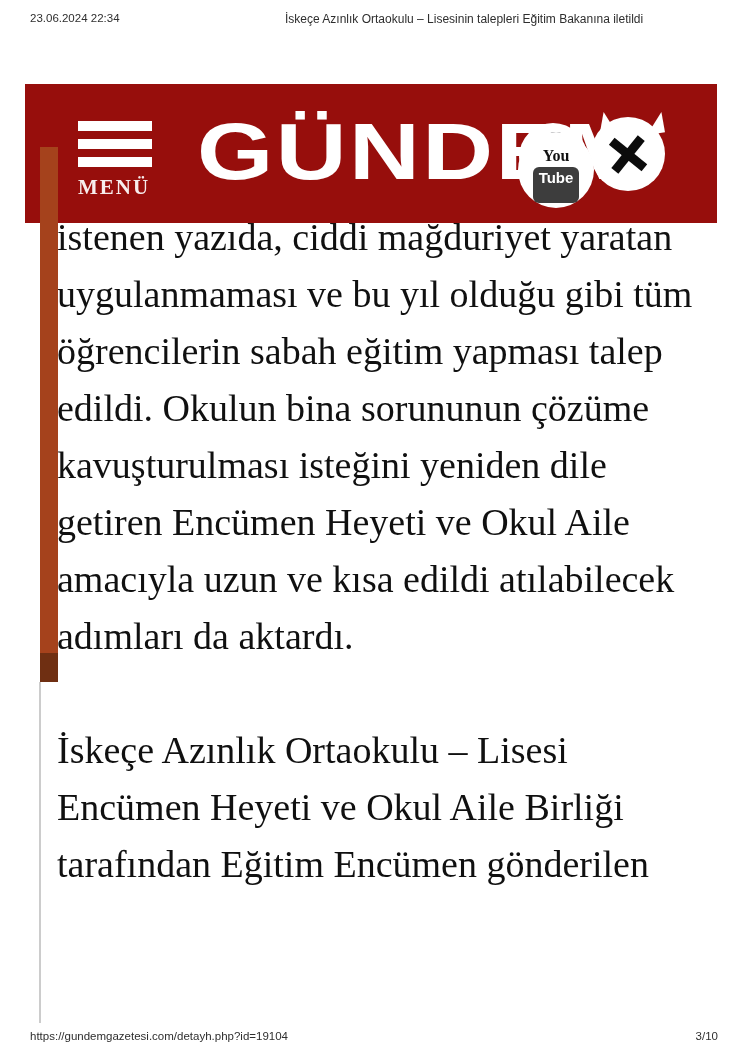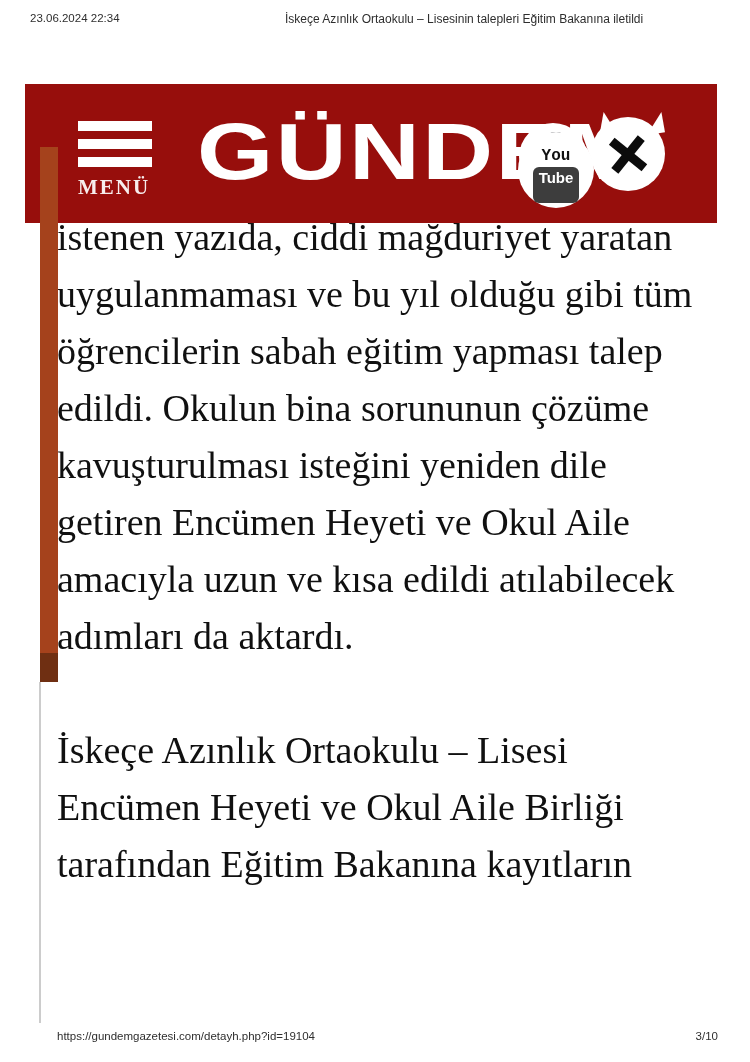--- a/index.html
+++ b/index.html
@@ -17,21 +17,21 @@
   .print-date {
     position: absolute; left: 30px; top: 12px;
     font-size: 11.5px; color: #2e2e2e; z-index: 30;
   }
   .print-title {
     position: absolute; left: 285px; top: 12px;
     font-size: 12px; color: #2e2e2e; white-space: nowrap; z-index: 30;
   }
   .print-url {
     position: absolute; left: 30px; top: 1030px;
-    font-size: 11.5px; color: #2e2e2e; z-index: 30; margin-left: 27px;
+    font-size: 11.5px; color: #2e2e2e; z-index: 30;
   }
   .print-page-num {
     position: absolute; right: 32px; top: 1030px;
     font-size: 11.5px; color: #2e2e2e; z-index: 30;
   }
 
   
   .banner {
     position: absolute; left: 25px; top: 38px;
     width: 692px; height: 139px;
@@ -96,21 +96,21 @@
   
   .yt-badge {
     position: absolute; left: 518px; top: 132px;
     width: 76px; height: 76px; border-radius: 50%;
     background: #ffffff; z-index: 20; cursor: pointer;
     text-align: center;
   }
   .yt-top {
     position: absolute; left: 0; right: 0; top: 15px;
     font-weight: bold; font-size: 16px; color: #111111;
-    font-family: Liberation Mono, monospace;
+    font-family: Liberation Serif, serif;
   }
   .yt-box {
     position: absolute; left: 15px; top: 35px;
     width: 46px; height: 36px; border-radius: 6px;
     background: #3d3d3d; color: #ffffff;
     font-weight: bold; font-size: 15px; line-height: 22px;
     font-family: "Liberation Sans", sans-serif;
   }
 
   
@@ -189,19 +189,19 @@
     <div class="line">uygulanmaması ve bu yıl olduğu gibi tüm</div>
     <div class="line">öğrencilerin sabah eğitim yapması talep</div>
     <div class="line">edildi. Okulun bina sorununun çözüme</div>
     <div class="line">kavuşturulması isteğini yeniden dile</div>
     <div class="line">getiren Encümen Heyeti ve Okul Aile</div>
     <div class="line">amacıyla uzun ve kısa edildi atılabilecek</div>
     <div class="line">adımları da aktardı.</div>
     <div class="para-gap"></div>
     <div class="line">İskeçe Azınlık Ortaokulu – Lisesi</div>
     <div class="line">Encümen Heyeti ve Okul Aile Birliği</div>
-    <div class="line">tarafından Eğitim Bakanına kayıtların</div>
+    <div class="line">tarafından Eğitim Encümen gönderilen</div>
   </div>
 
   <div class="print-url">https://gundemgazetesi.com/detayh.php?id=19104</div>
   <div class="print-page-num">3/10</div>
 
 </div>
 
 </body></html>

